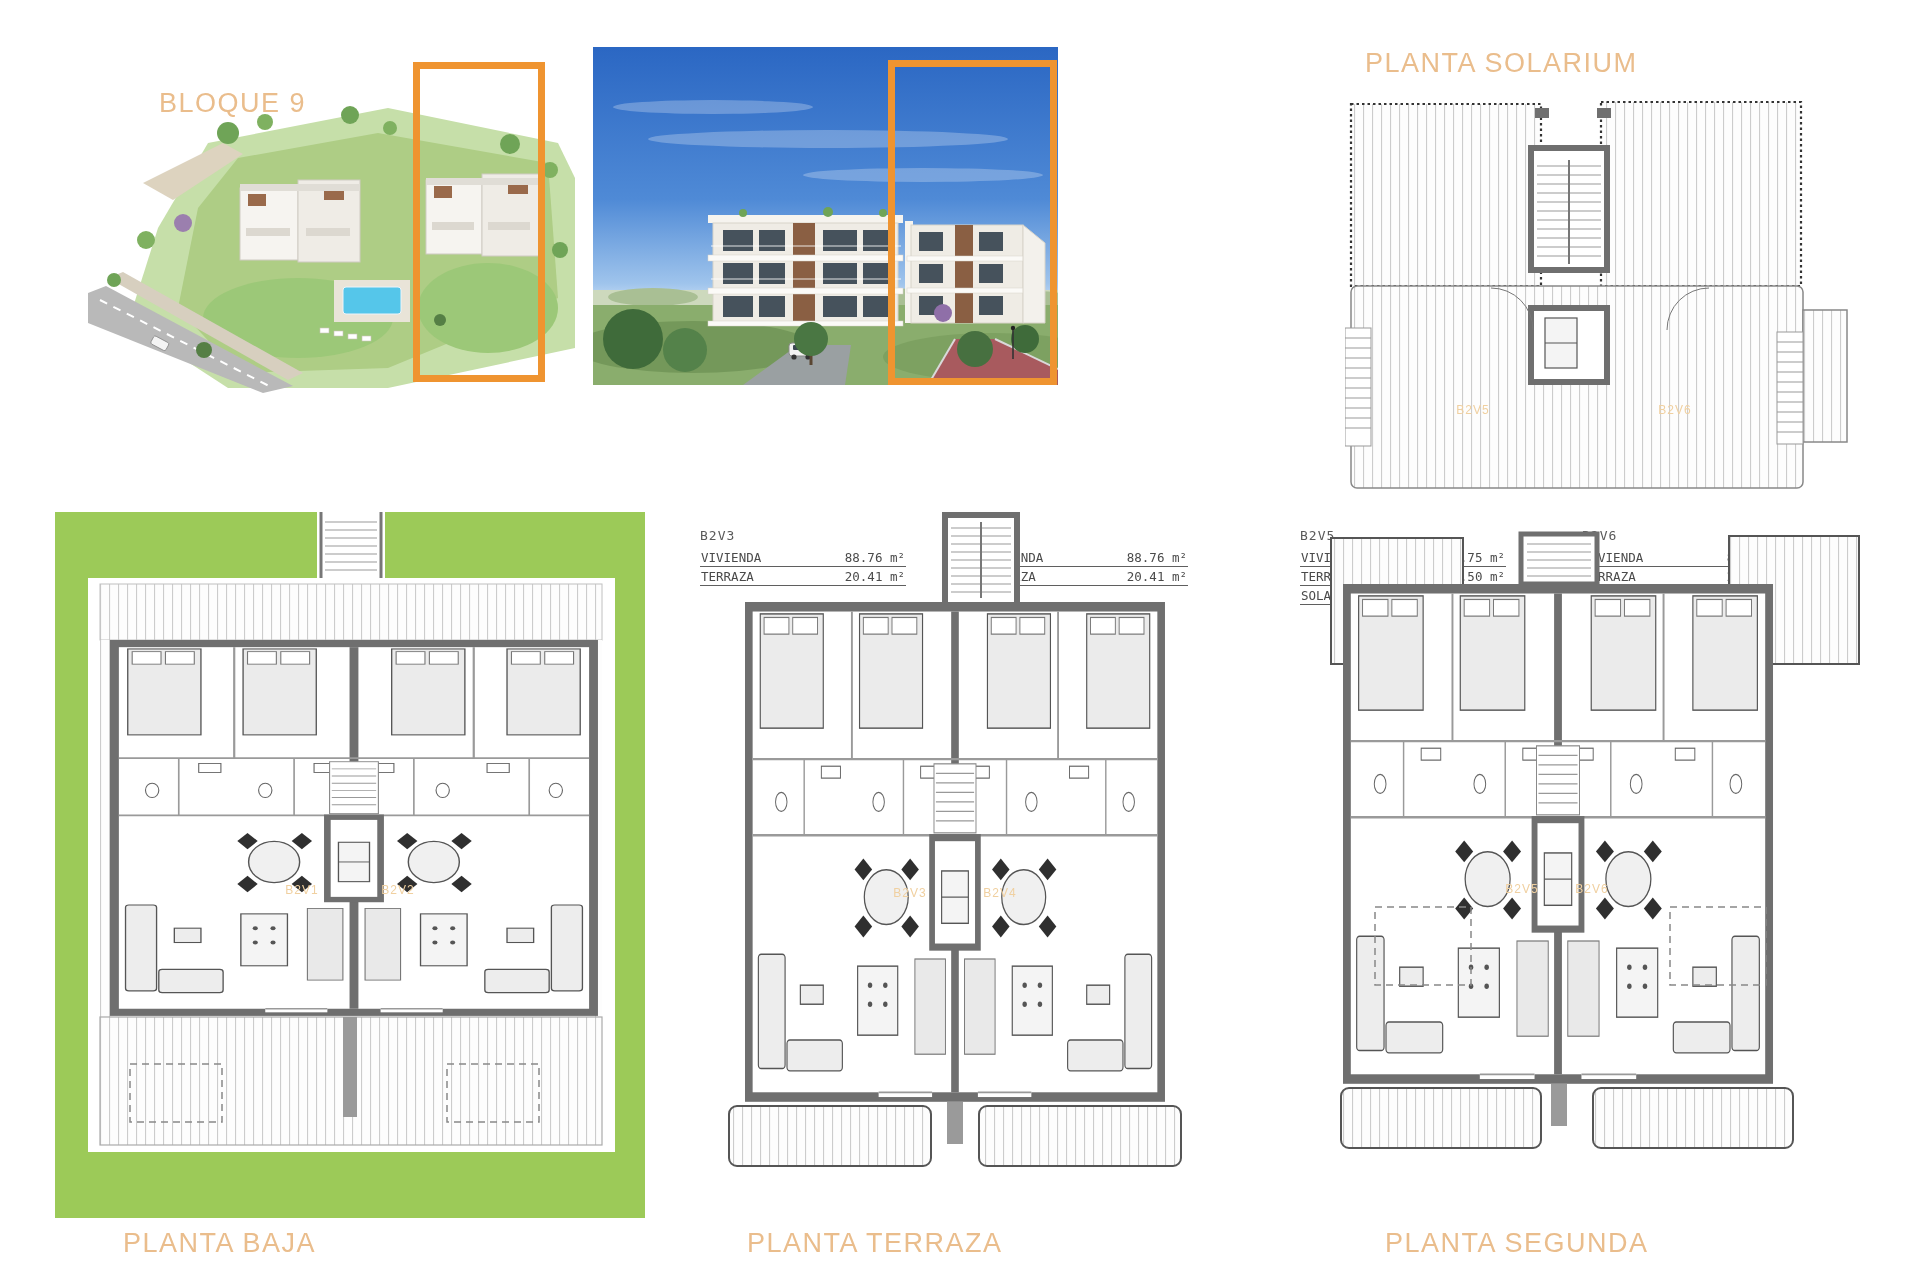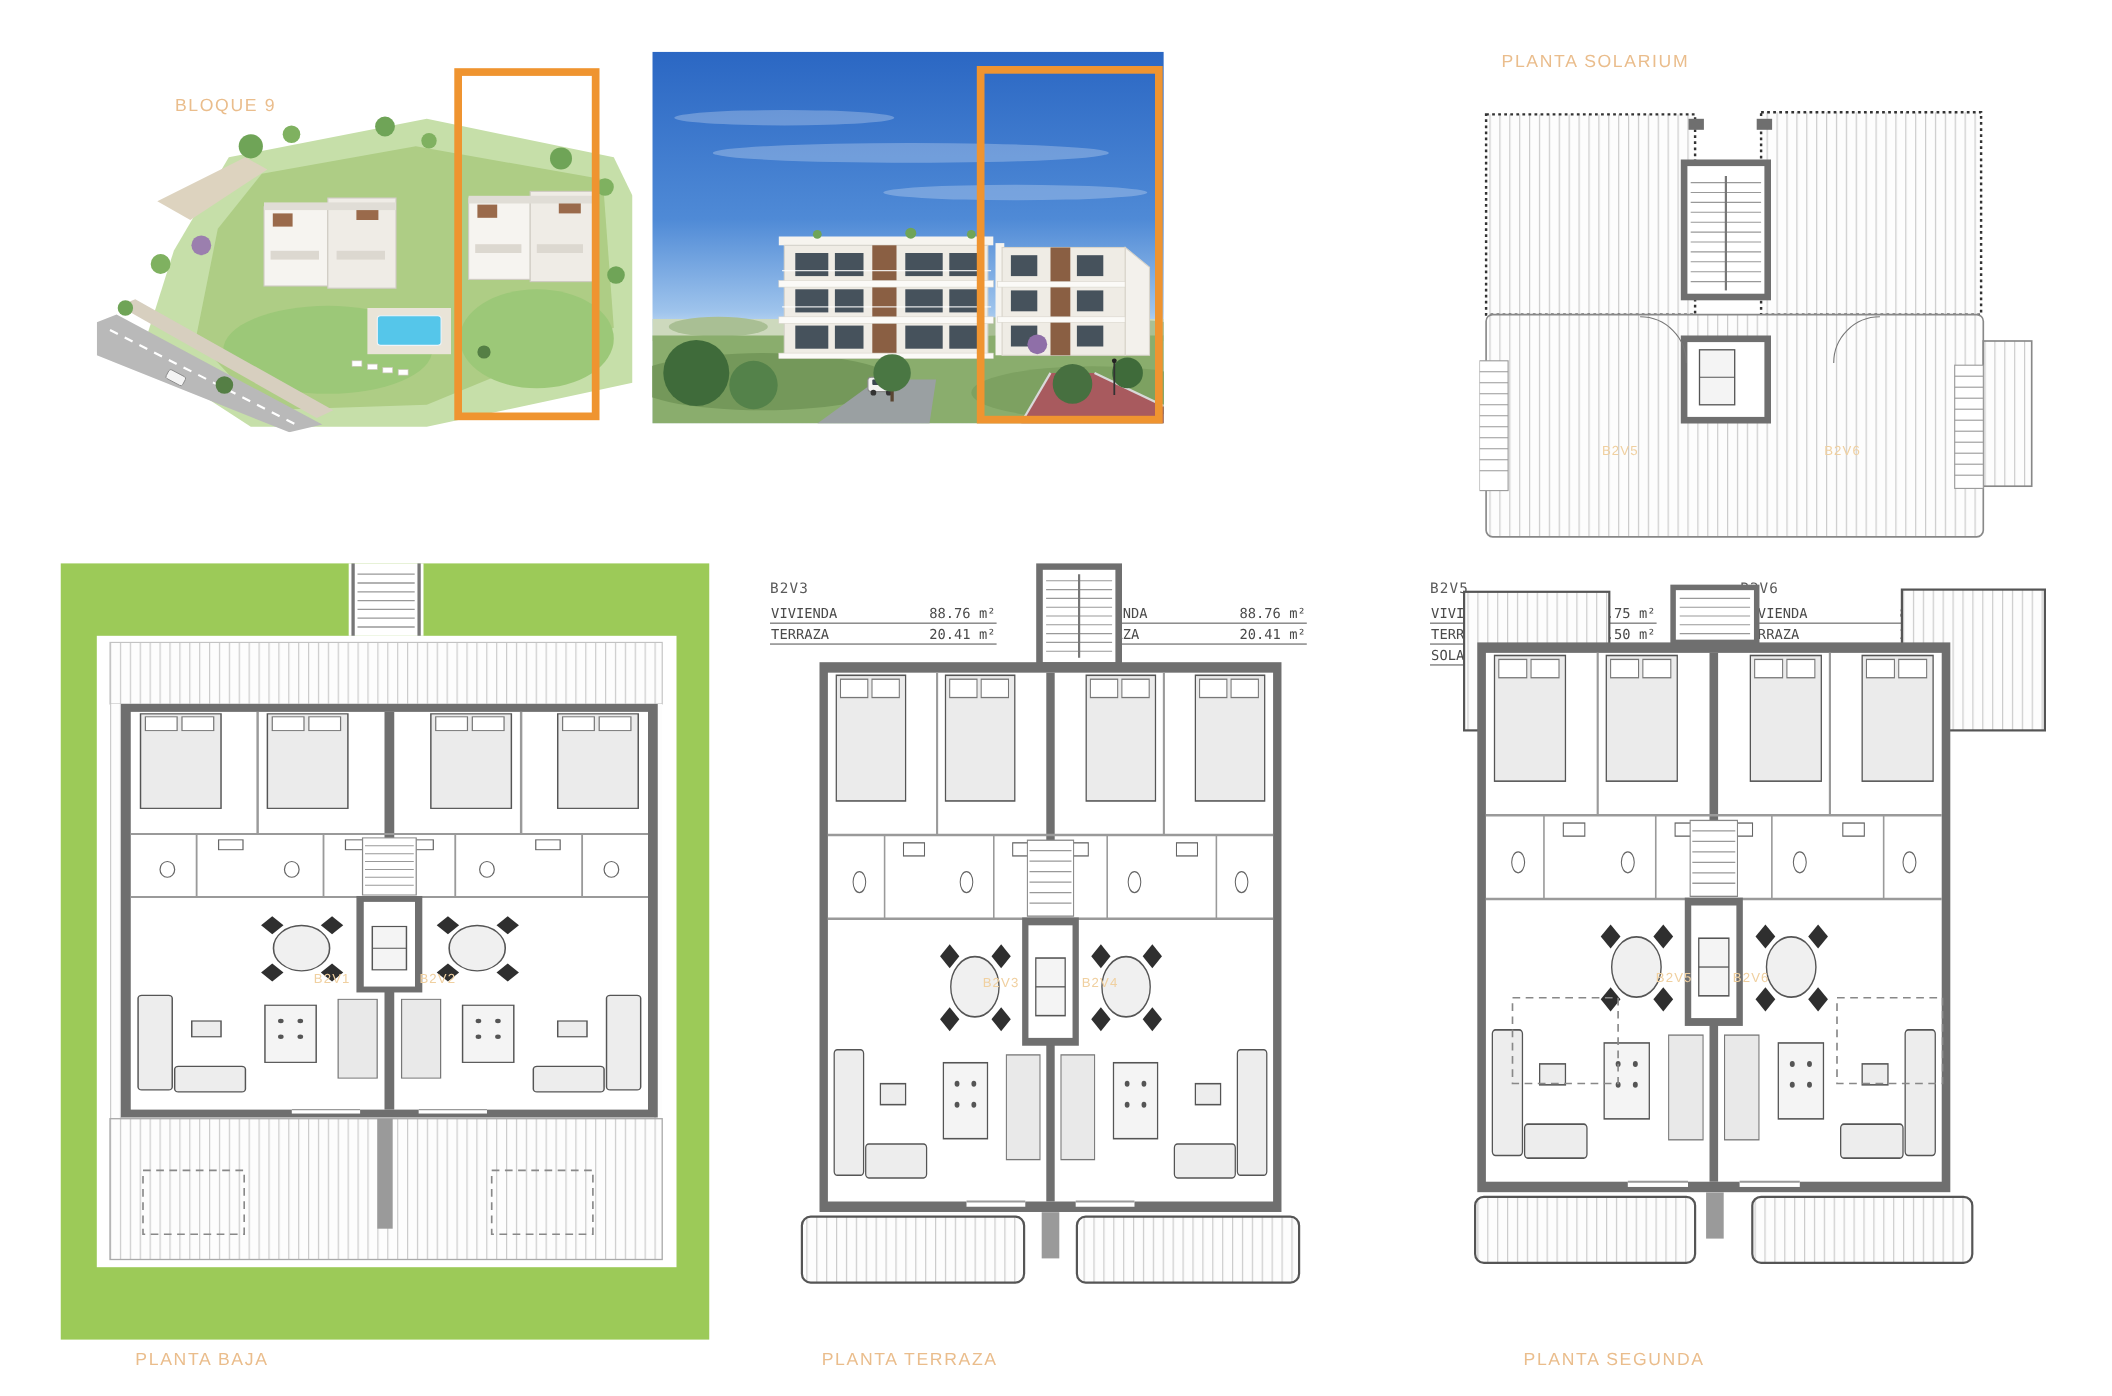--- a/index.html
+++ b/index.html
@@ -4,21 +4,21 @@
 <style>
   html,body{margin:0;padding:0;background:#ffffff;}
   body{width:1920px;height:1269px;position:relative;overflow:hidden;
        font-family:"Liberation Sans", sans-serif;}
   .abs{position:absolute;}
 
   
   .sec-title{
     position:absolute;
     font-family:"Liberation Sans", sans-serif;
-    font-size:16px;
+    font-size:27px;
     letter-spacing:1.5px;
     color:#EABD8C;
     white-space:nowrap;
   }
 
   
   .hl-box{
     position:absolute;
     border:7px solid #EF9430;
     box-sizing:border-box;

